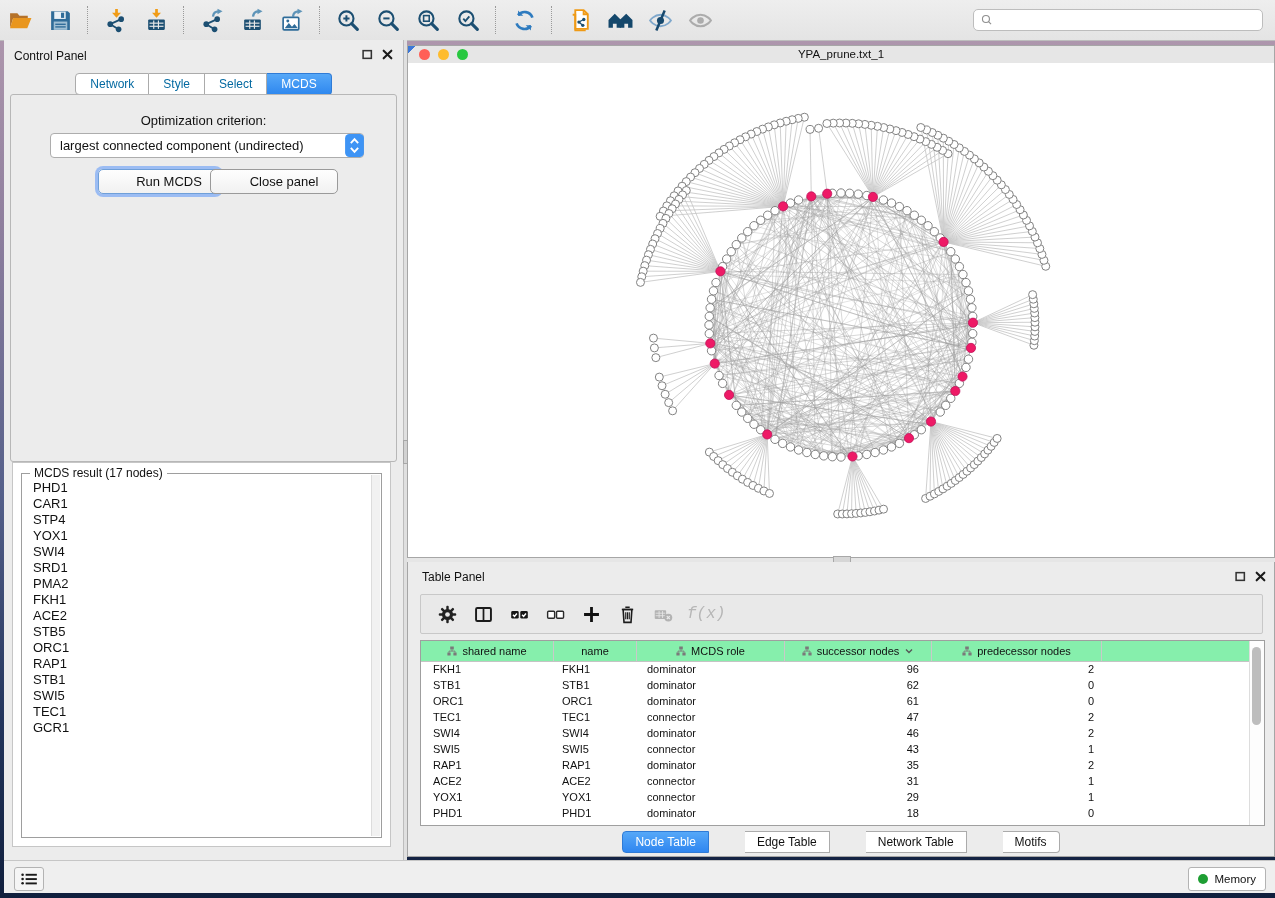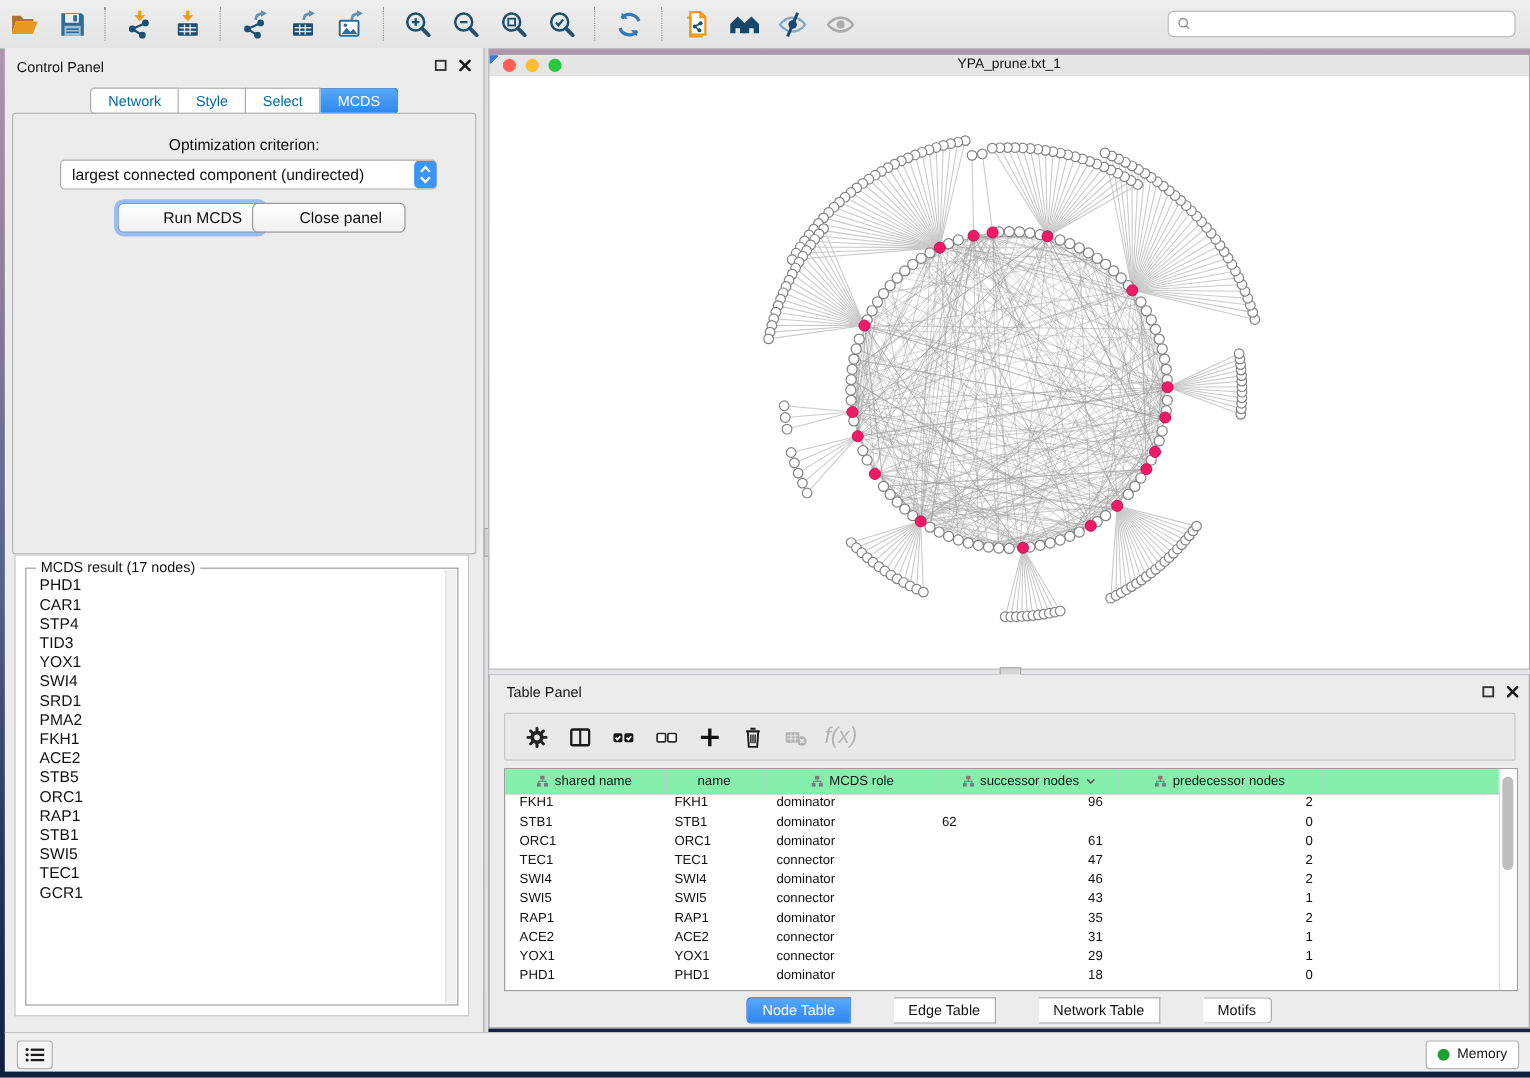--- a/index.html
+++ b/index.html
@@ -57,21 +57,21 @@
     background:linear-gradient(135deg,#3c78d8 55%,transparent 56%);}
   .light{position:absolute;top:3px;width:11px;height:11px;border-radius:50%;}
   #net-title{position:absolute;width:100%;text-align:center;top:2px;font-size:11.5px;color:#111;}
   #net-canvas{position:absolute;left:0;top:17px;width:866px;height:494px;background:#fff;}
   
   #table-frame{left:407px;top:562px;width:868px;height:295px;border:1px solid #a6a6a6;border-top:none;box-sizing:border-box;background:#ececec;}
   #tp-toolbar{position:absolute;left:12px;top:32px;width:843px;height:40px;background:#e9e9e9;border:1px solid #c8c8c8;
     border-radius:2px;display:flex;align-items:center;padding-left:8px;box-sizing:border-box;}
   .tp-btn{width:30px;height:30px;margin:0 3px;display:flex;align-items:center;justify-content:center;}
   .tp-btn svg{width:21px;height:21px;}
-  #fx-btn{font-family:Liberation Sans, sans-serif;font-style:italic;font-size:19px;color:#b6b6b6;margin-left:6px;}
+  #fx-btn{font-family:Liberation Mono, monospace;font-style:italic;font-size:16px;color:#b6b6b6;margin-left:6px;}
   #tbl{position:absolute;left:12px;top:78px;width:845px;height:186px;background:#fff;border:1px solid #9f9f9f;box-sizing:border-box;}
   #tbl-header{position:absolute;left:0;top:0;height:20px;display:flex;background:#86efac;border-bottom:1px solid #c4c4c4;}
   .th{display:flex;align-items:center;justify-content:center;gap:5px;font-size:11px;color:#111;border-right:1px solid #c9c9c9;box-sizing:border-box;}
   .th.nosep{border-right:none;}
   .th svg{flex:none;}
   #tbl-rows{position:absolute;left:0;top:20px;right:16px;bottom:0;}
   .trow{position:relative;height:16px;}
   .tcell{position:absolute;top:0;height:16px;line-height:16px;font-size:11px;color:#111;white-space:nowrap;}
   #tbl-scroll{position:absolute;right:0;top:0;width:15px;height:100%;background:#fdfdfd;border-left:1px solid #ddd;box-sizing:border-box;}
   #tbl-thumb{position:absolute;left:2px;top:6px;width:9px;height:78px;background:#bdbdbd;border-radius:5px;}
@@ -284,21 +284,20 @@
     <div id="run-btn" class="push-btn">Run MCDS</div>
     <div id="closep-btn" class="push-btn">Close panel</div>
   </div>
   <div id="result-panel">
     <div id="result-fieldset">
       <div id="result-legend">MCDS result (17 nodes)</div>
       <div id="result-list">
           <div class="result-item">PHD1</div>
           <div class="result-item">CAR1</div>
           <div class="result-item">STP4</div>
-          <div class="result-item">TID3</div>
           <div class="result-item">YOX1</div>
           <div class="result-item">SWI4</div>
           <div class="result-item">SRD1</div>
           <div class="result-item">PMA2</div>
           <div class="result-item">FKH1</div>
           <div class="result-item">ACE2</div>
           <div class="result-item">STB5</div>
           <div class="result-item">ORC1</div>
           <div class="result-item">RAP1</div>
           <div class="result-item">STB1</div>
@@ -1299,21 +1298,21 @@
           <div class="tcell" style="left: 0px; width: 133px; box-sizing: border-box; text-align: left; padding-left: 12px; padding-right: 0px;">FKH1</div>
           <div class="tcell" style="left: 133px; width: 83px; box-sizing: border-box; text-align: left; padding-left: 8px; padding-right: 0px;">FKH1</div>
           <div class="tcell" style="left: 216px; width: 148px; box-sizing: border-box; text-align: left; padding-left: 10px; padding-right: 0px;">dominator</div>
           <div class="tcell" style="left: 364px; width: 147px; box-sizing: border-box; text-align: right; padding-left: 0px; padding-right: 13px;">96</div>
           <div class="tcell" style="left: 511px; width: 170px; box-sizing: border-box; text-align: right; padding-left: 0px; padding-right: 8px;">2</div>
         </div>
         <div class="trow">
           <div class="tcell" style="left: 0px; width: 133px; box-sizing: border-box; text-align: left; padding-left: 12px; padding-right: 0px;">STB1</div>
           <div class="tcell" style="left: 133px; width: 83px; box-sizing: border-box; text-align: left; padding-left: 8px; padding-right: 0px;">STB1</div>
           <div class="tcell" style="left: 216px; width: 148px; box-sizing: border-box; text-align: left; padding-left: 10px; padding-right: 0px;">dominator</div>
-          <div class="tcell" style="left: 364px; width: 147px; box-sizing: border-box; text-align: left; padding-left: 0px; padding-right: 13px;">62</div>
+          <div class="tcell" style="left: 364px; width: 147px; box-sizing: border-box; text-align: right; padding-left: 0px; padding-right: 13px;">62</div>
           <div class="tcell" style="left: 511px; width: 170px; box-sizing: border-box; text-align: right; padding-left: 0px; padding-right: 8px;">0</div>
         </div>
         <div class="trow">
           <div class="tcell" style="left: 0px; width: 133px; box-sizing: border-box; text-align: left; padding-left: 12px; padding-right: 0px;">ORC1</div>
           <div class="tcell" style="left: 133px; width: 83px; box-sizing: border-box; text-align: left; padding-left: 8px; padding-right: 0px;">ORC1</div>
           <div class="tcell" style="left: 216px; width: 148px; box-sizing: border-box; text-align: left; padding-left: 10px; padding-right: 0px;">dominator</div>
           <div class="tcell" style="left: 364px; width: 147px; box-sizing: border-box; text-align: right; padding-left: 0px; padding-right: 13px;">61</div>
           <div class="tcell" style="left: 511px; width: 170px; box-sizing: border-box; text-align: right; padding-left: 0px; padding-right: 8px;">0</div>
         </div>
         <div class="trow">

